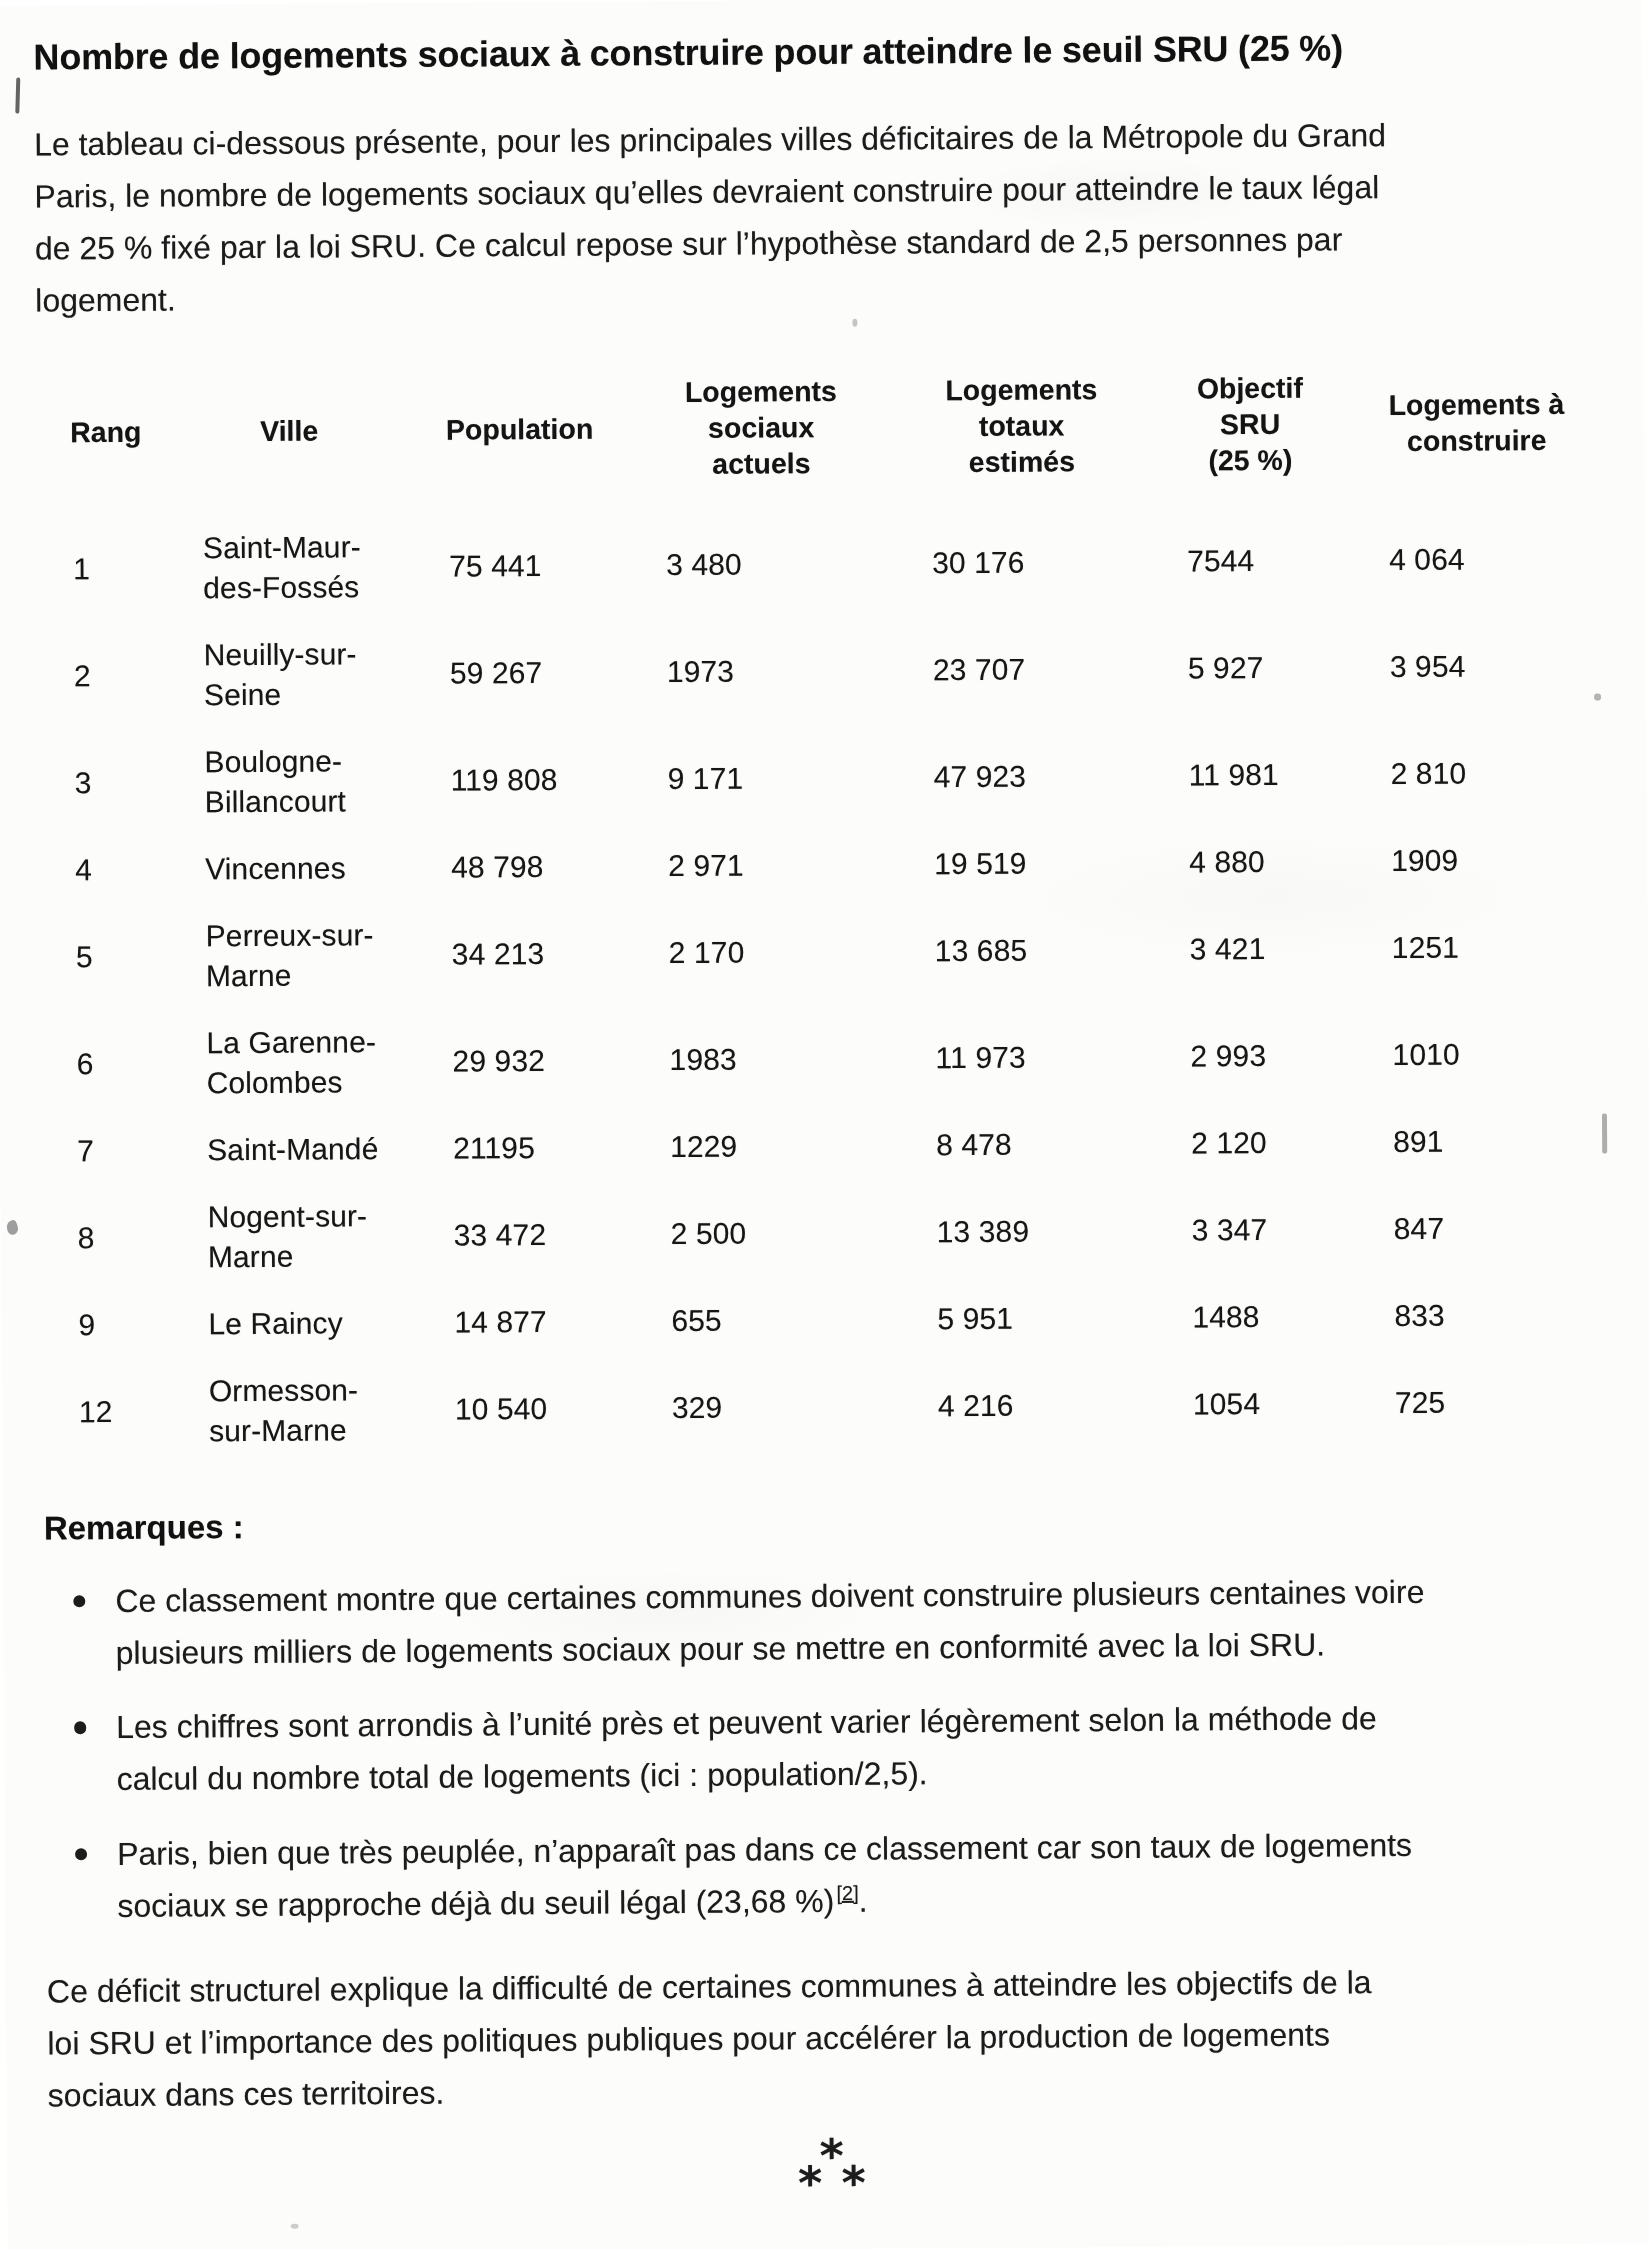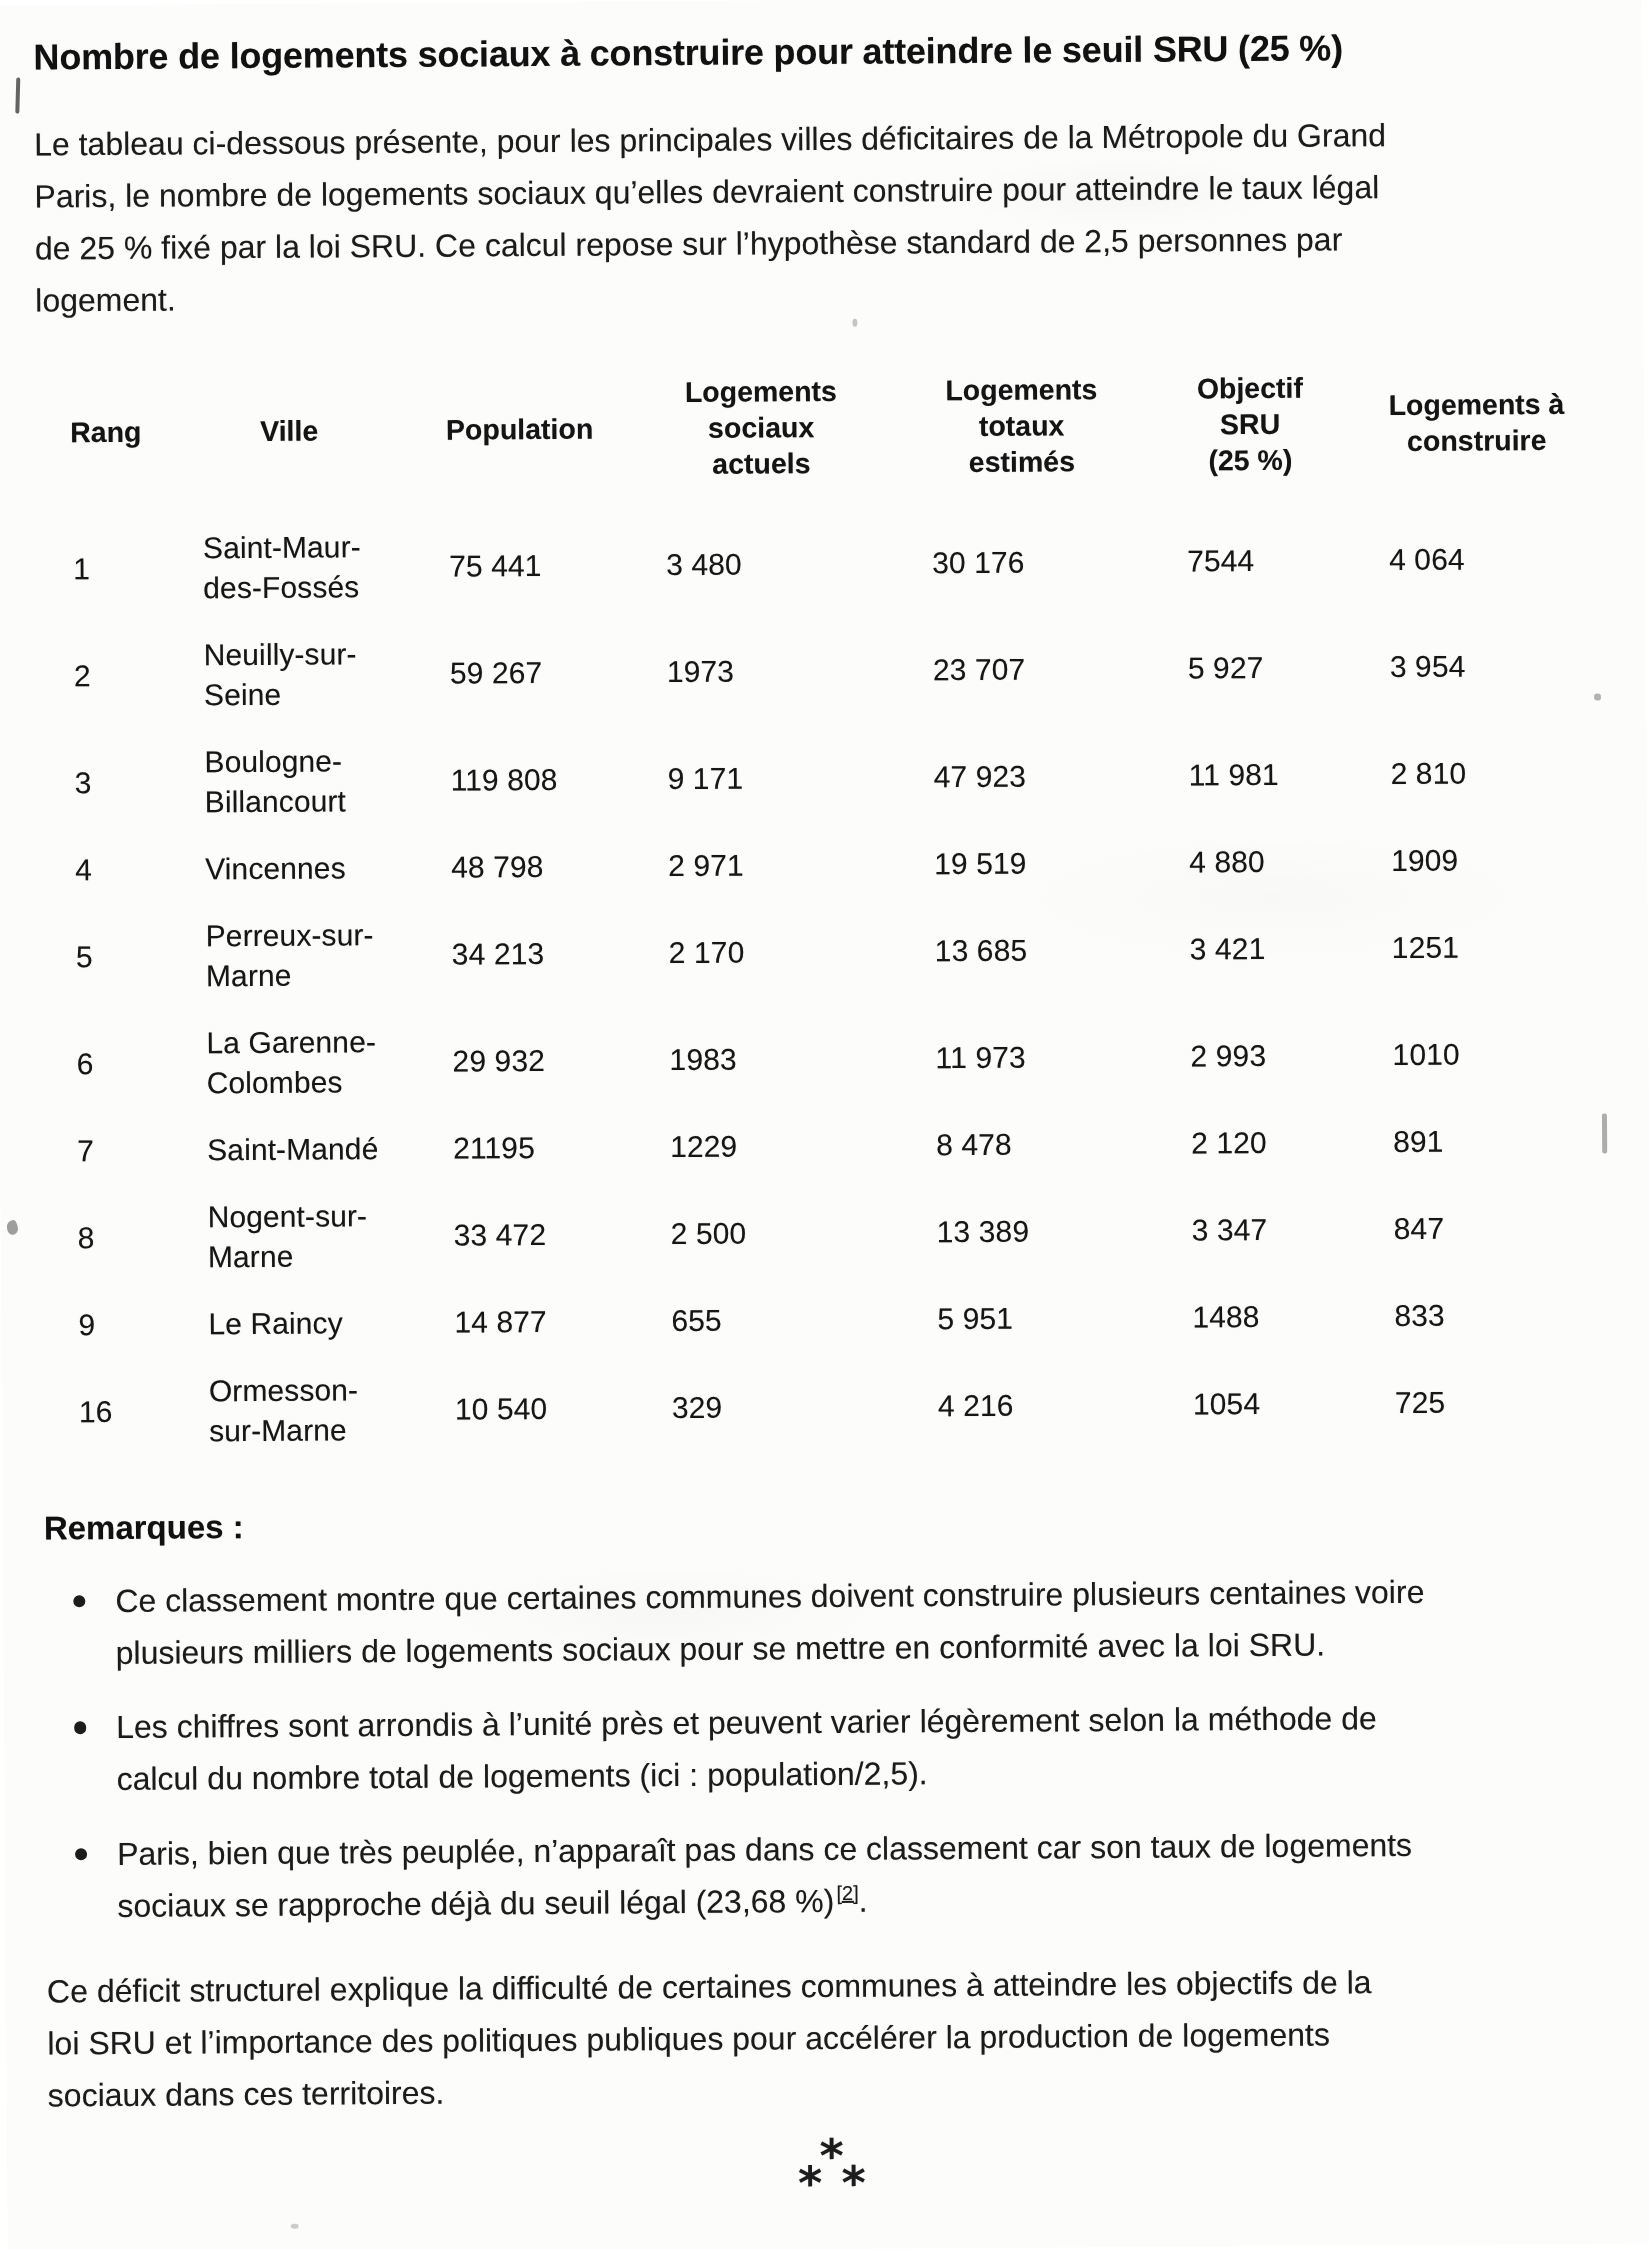--- a/index.html
+++ b/index.html
@@ -211,21 +211,21 @@
         <div class="td c1">9</div>
         <div class="td c2">Le Raincy</div>
         <div class="td c3">14 877</div>
         <div class="td c4">655</div>
         <div class="td c5">5 951</div>
         <div class="td c6">1488</div>
         <div class="td c7">833</div>
       </div>
 
       <div class="tr row-grid">
-        <div class="td c1">16</div>
+        <div class="td c1">12</div>
         <div class="td c2">Ormesson-
 sur-Marne</div>
         <div class="td c3">10 540</div>
         <div class="td c4">329</div>
         <div class="td c5">4 216</div>
         <div class="td c6">1054</div>
         <div class="td c7">725</div>
       </div>
 
   </div>

